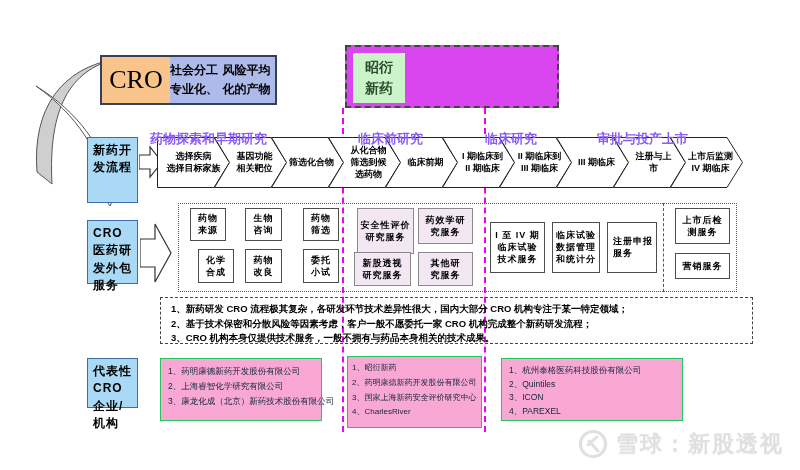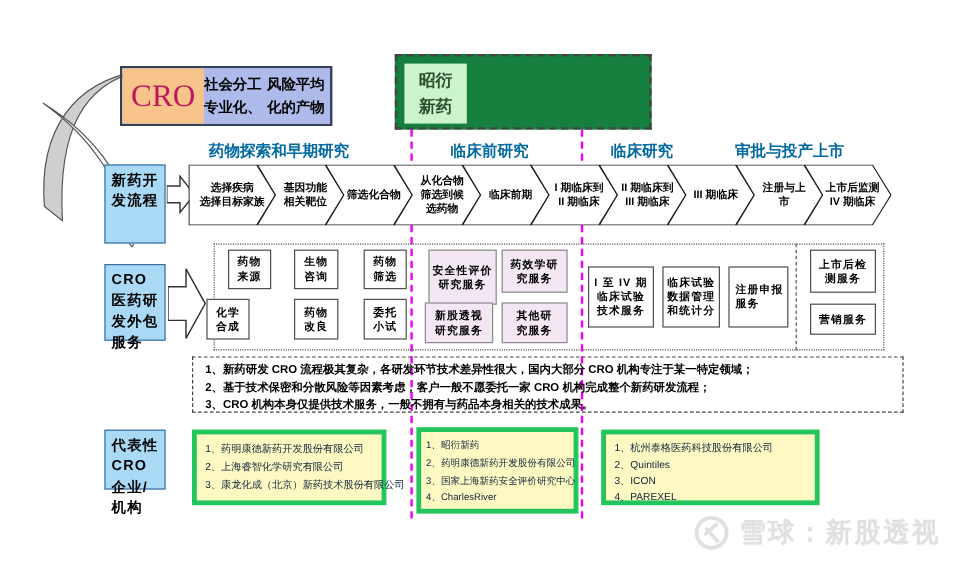--- a/index.html
+++ b/index.html
@@ -3,37 +3,37 @@
 <meta charset="utf-8">
 <style>
   * { margin:0; padding:0; box-sizing:border-box; }
   html,body { width:800px; height:470px; background:#fff; font-family:"Liberation Sans", sans-serif; }
   #canvas { position:relative; width:800px; height:470px; background:#fff; overflow:hidden; }
   .abs { position:absolute; }
 
   
   .cro-box { left:100px; top:55px; width:177px; height:50px; border:2px solid #33415c; display:flex; z-index:3; }
   .cro-cell-orange { width:68px; background:#f8c48c; display:flex; align-items:center; justify-content:center;
-      font-family:"Liberation Serif", serif; font-size:26px; color:#be185d; }
+      font-family:"Liberation Serif", serif; font-size:26px; color:#000000; }
   .cro-cell-blue { flex:1; background:#aebbea; display:flex; flex-direction:row; align-items:center; justify-content:center;
       font-size:12px; font-weight:bold; line-height:1.6; color:#000; }
 
   
-  .zy-box { left:329px; top:45px; width:214px; height:63px; border:2px dashed #444; background:#15803d; z-index:3; }
+  .zy-box { left:345px; top:45px; width:214px; height:63px; border:2px dashed #444; background:#d946ef; z-index:3; }
   .zy-green { position:absolute; left:6px; top:6px; width:52px; height:50px; background:#ccf4cb;
       display:flex; flex-direction:column; align-items:center; justify-content:center;
       font-size:14px; font-weight:bold; color:#2e4d2e; line-height:1.5; }
   .zy-desc { position:absolute; left:62px; top:0; right:2px; height:100%; display:flex; align-items:center; justify-content:center;
       font-size:11.5px; font-weight:bold; color:#000; }
 
   
   .vline { top:108px; height:324px; width:0; border-left:2px dashed #f000f0; z-index:1; }
 
   
-  .phase { top:117px; font-size:13px; font-weight:bold; color:#0369a1; text-align:center; z-index:3; }
+  .phase { top:130px; font-size:13px; font-weight:bold; color:#8b5cf6; z-index:3; }
 
   
   .label-blue { background:#a9d9f5; border:1.5px solid #3b6ea5; font-size:12px; font-weight:bold; color:#000;
       padding:4px 5px; line-height:1.45; z-index:3; word-break:break-all; letter-spacing:1px; }
 
   
   .chev { top:137px; width:73px; height:51px; z-index:2; }
   .chev svg { position:absolute; left:0; top:0; }
   .chev .txt { position:absolute; inset:0; display:flex; flex-direction:column; align-items:center; justify-content:center;
       gap:3px; font-size:9px; font-weight:bold; color:#000; line-height:1; padding-left:12px; padding-right:4px; text-align:center; white-space:nowrap; }
@@ -44,21 +44,21 @@
   .svc-sep { left:663px; top:203px; height:89px; width:0; border-left:1.5px dashed #555; z-index:2; }
   .svc-box { border:1px solid #4d4d4d; background:#fff; display:flex; flex-direction:column; align-items:center; justify-content:center;
       gap:3px; font-size:9px; font-weight:bold; color:#000; line-height:1; z-index:3; text-align:center; white-space:nowrap; letter-spacing:1px; }
   .svc-box.lav { background:#f2e7f3; border-color:#8a8a8a; }
 
   
   .notes { left:160px; top:297px; width:593px; height:47px; border:1.5px dashed #444; background:transparent;
       padding:4px 10px; font-size:9.5px; font-weight:bold; color:#000; line-height:1.55; z-index:2; white-space:nowrap; }
 
   
-  .co-box { border:4px solid #22c55e; background:#fef9c3; padding:5px 7px; font-size:8.5px; color:#10243c;
+  .co-box { border:1px solid #22c55e; background:#f9a8d4; padding:5px 7px; font-size:8.5px; color:#10243c;
       line-height:1.78; z-index:3; white-space:nowrap; }
 
   
   .watermark { left:578px; top:429px; display:flex; align-items:center; gap:8px; color:#dcdcdc; z-index:4; }
   .watermark .wm-text { font-size:22px; font-weight:bold; letter-spacing:2px; color:#e0e0e0; text-shadow:0 1px 0 #f3f3f3; }
 </style>
 </head>
 <body>
 
 <div id="canvas">
@@ -198,21 +198,21 @@
       <span>来源</span>
     </div>
   <div class="abs svc-box" style="left:245px; top:208px; width:37px; height:33px;">
     <span>生物</span>
       <span>咨询</span>
     </div>
   <div class="abs svc-box" style="left:303px; top:208px; width:36px; height:33px;">
     <span>药物</span>
       <span>筛选</span>
     </div>
-  <div class="abs svc-box" style="left:172px; top:249px; width:36px; height:34px;">
+  <div class="abs svc-box" style="left:198px; top:249px; width:36px; height:34px;">
     <span>化学</span>
       <span>合成</span>
     </div>
   <div class="abs svc-box" style="left:245px; top:249px; width:37px; height:34px;">
     <span>药物</span>
       <span>改良</span>
     </div>
   <div class="abs svc-box" style="left:303px; top:249px; width:36px; height:34px;">
     <span>委托</span>
       <span>小试</span>

